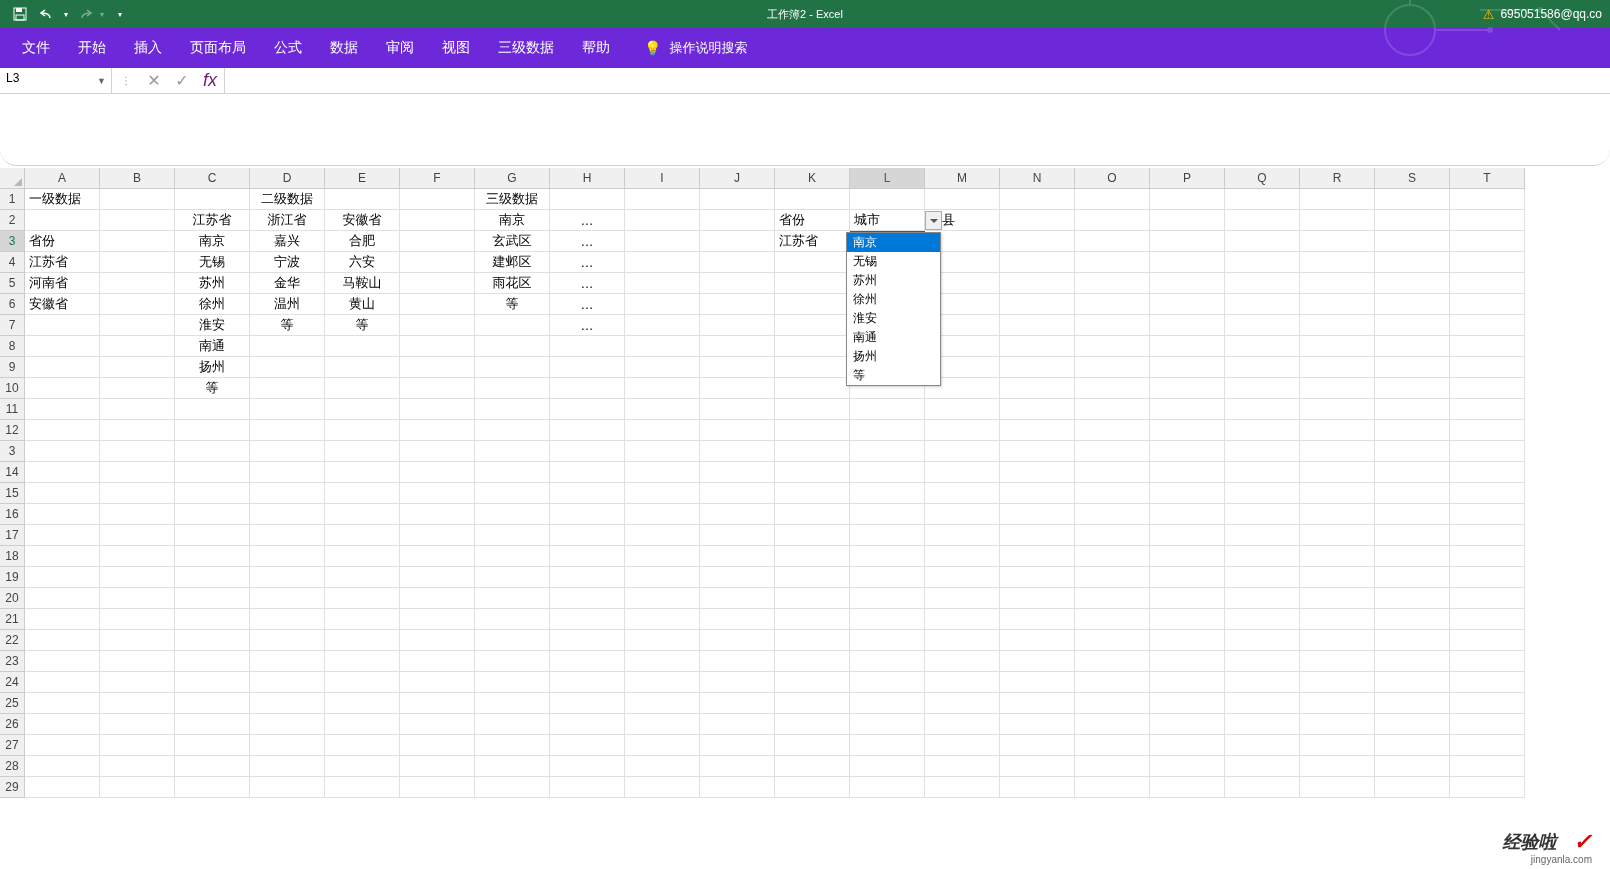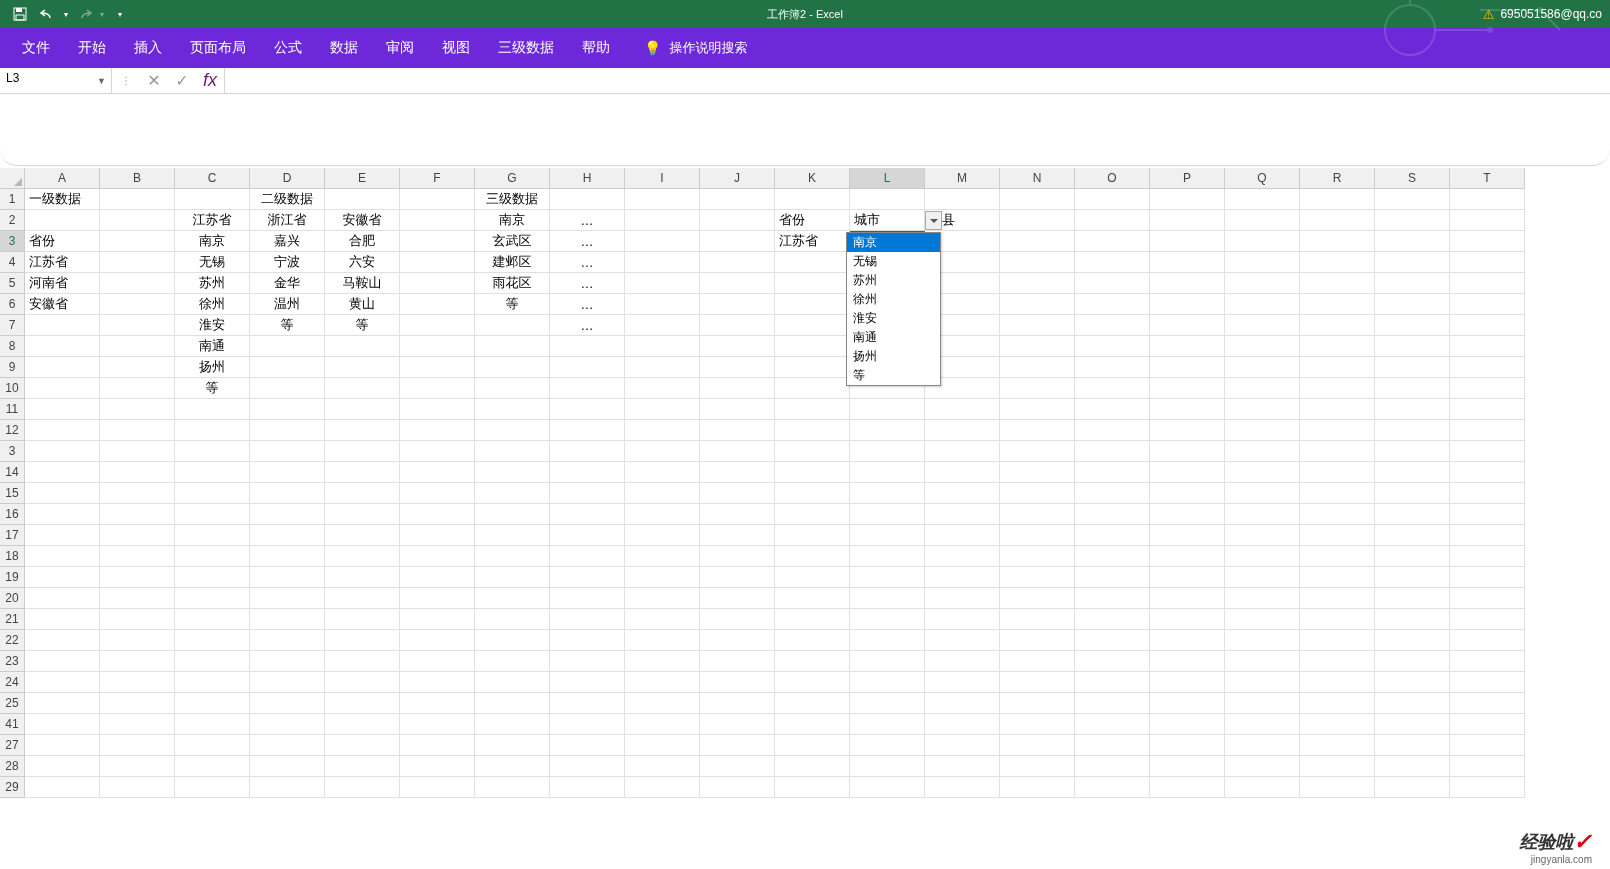--- a/index.html
+++ b/index.html
@@ -51,21 +51,21 @@
     .cell.selected { border: 2px solid #217346; padding: 0 2px; }
     
     
     .dd-btn { position: absolute; width: 17px; height: 19px; background: #f0f0f0; border: 1px solid #aaa; display: flex; align-items: center; justify-content: center; cursor: pointer; }
     .dd-btn::after{ content:""; width:0; height:0; border-left:4px solid transparent; border-right:4px solid transparent; border-top:4px solid #555;}
     .dd-list { position: absolute; background: #fff; border: 1px solid #888; font-size: 12px; min-width: 95px; box-shadow: 1px 1px 2px rgba(0,0,0,0.2);}
     .dd-item { padding: 1px 6px; cursor: pointer; }
     .dd-item.hl { background: #0078d7; color: #fff; }
     
     
-    .watermark { position: absolute; bottom: 14px; right: 18px; font-size: 18px; font-weight: bold; color: #333; font-style: italic; display:flex; align-items:center; gap:0;}
+    .watermark { position: absolute; bottom: 14px; right: 18px; font-size: 18px; font-weight: bold; color: #333; font-style: italic; display:flex; align-items:center; gap:17px;}
     .watermark .red{ color:#d00; font-size:22px;}
     .watermark-sub{ position:absolute; bottom:4px; right:18px; font-size:10px; color:#666;}
     
     
     .circuit { position: absolute; right: 0; top: 0; width: 400px; height: 68px; opacity: 0.15; pointer-events: none; overflow:hidden;}
   </style>
 </head>
 <body>
 
 <div class="title-bar">
@@ -186,21 +186,21 @@
       <div class="row-h">16</div>
       <div class="row-h">17</div>
       <div class="row-h">18</div>
       <div class="row-h">19</div>
       <div class="row-h">20</div>
       <div class="row-h">21</div>
       <div class="row-h">22</div>
       <div class="row-h">23</div>
       <div class="row-h">24</div>
       <div class="row-h">25</div>
-      <div class="row-h">41</div>
+      <div class="row-h">26</div>
       <div class="row-h">27</div>
       <div class="row-h">28</div>
       <div class="row-h">29</div>
     </div>
   <div class="cells" id="cells">
       <div class="row">
         <div class="cell">一级数据</div>
         <div class="cell center"></div>
         <div class="cell center"></div>
         <div class="cell center">二级数据</div>

